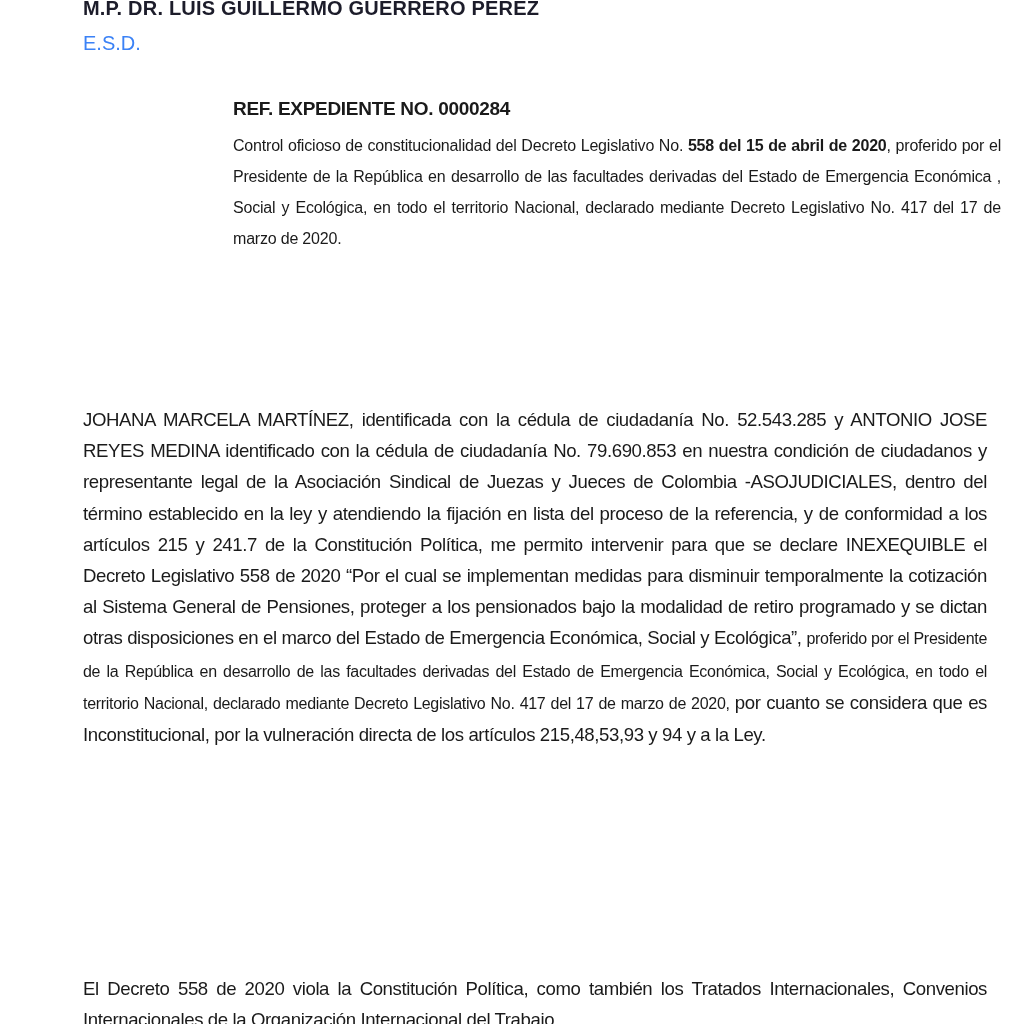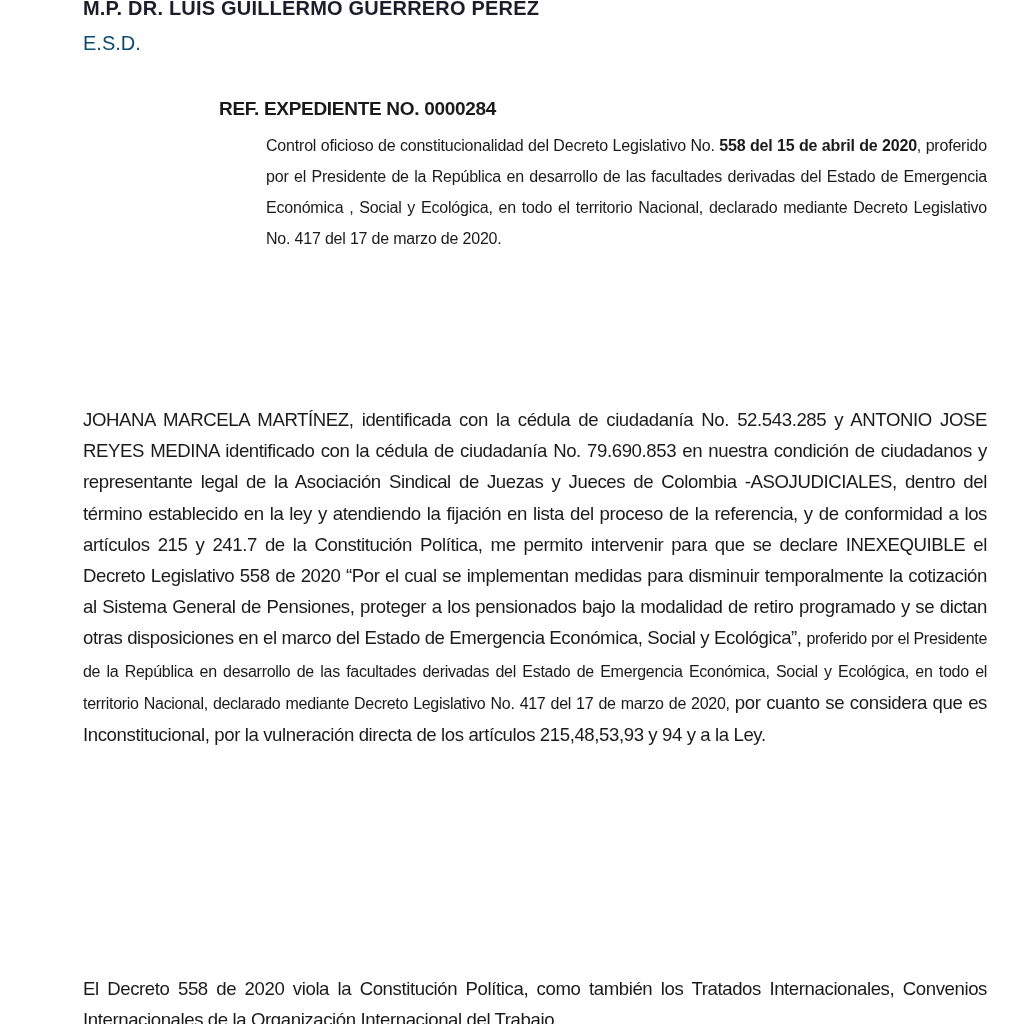--- a/index.html
+++ b/index.html
@@ -1,25 +1,25 @@
 <!DOCTYPE html>
 <html><head>
 <meta charset="utf-8">
 <style>
   html, body { margin: 0; padding: 0; background: #ffffff; }
   body { width: 1024px; height: 1024px; overflow: hidden; position: relative;
          font-family: "Liberation Sans", sans-serif; color: #1a1a1a; }
   .page { position: absolute; left: 0; top: 0; width: 1024px; height: 964px; }
   .addressee { position: absolute; left: 83px; top: -6px; font-size: 20px; font-weight: bold;
                line-height: 28px; color: #1c1c2a; letter-spacing: 0.2px; }
-  .esd { position: absolute; left: 83px; top: 29px; font-size: 20px; line-height: 28px; color: #0c4a6e; }
-  .ref-block { position: absolute; left: 219px; top: 96px; width: 768px; }
+  .esd { position: absolute; left: 83px; top: 29px; font-size: 20px; line-height: 28px; color: #3b82f6; }
+  .ref-block { position: absolute; left: 233px; top: 96px; width: 768px; }
   .ref-title { font-size: 19px; font-weight: bold; line-height: 26px; margin-bottom: 8px;
                font-stretch: condensed; letter-spacing: -0.3px; }
-  .ref-body { font-size: 16px; line-height: 31px; text-align: justify; letter-spacing: -0.2px; margin-left: 47px; }
+  .ref-body { font-size: 16px; line-height: 31px; text-align: justify; letter-spacing: -0.2px; }
   .ref-body b { font-weight: bold; }
   .para { position: absolute; left: 83px; width: 904px; font-size: 18.6px; line-height: 31.2px;
           text-align: justify; letter-spacing: -0.4px; }
   .para .small { font-size: 16px; letter-spacing: -0.3px; }
   .p1 { top: 404px; }
   .p2 { top: 973px; }
 </style>
 </head>
 <body>
 

